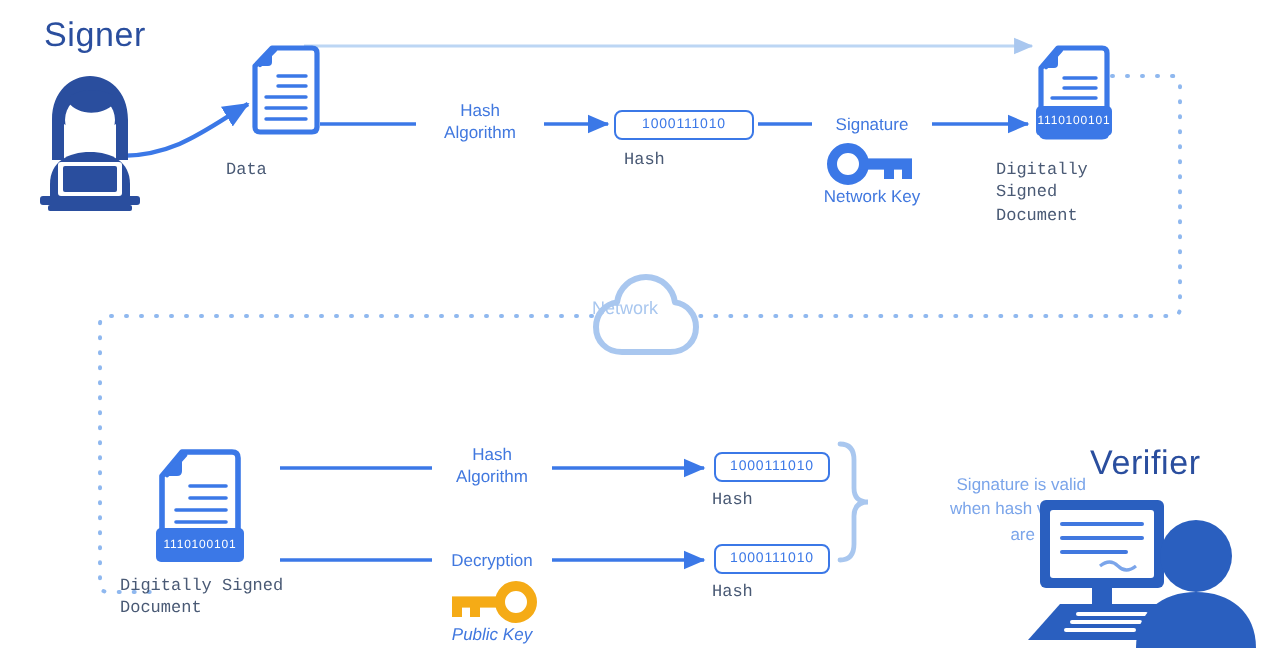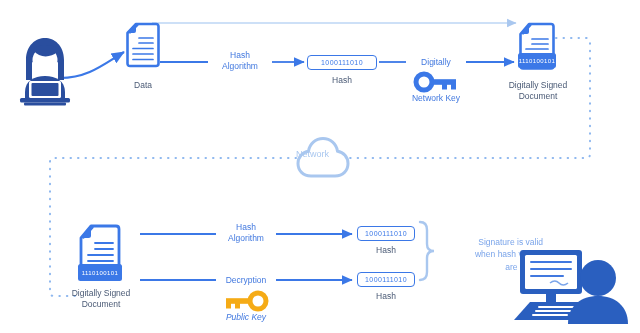--- a/index.html
+++ b/index.html
@@ -29,23 +29,23 @@
   }
   .title-verifier {
     left: 545px; top: 222px;
     font-size: 17px;
     color: #2a4e9e;
     letter-spacing: .3px;
   }
   .caption {
     font-size: 8.5px;
     color: #4a5a75;
-    text-align: center;
     line-height: 1.35;
     white-space: pre-line;
+    font-family: Liberation Mono, monospace;
   }
   .edge-label {
     font-size: 8.5px;
     color: #4178df;
     text-align: center;
     line-height: 1.35;
     white-space: pre-line;
   }
   .key-label {
     font-size: 8.5px;
@@ -121,20 +121,21 @@
 
     <path d="M140,234 H216" stroke="#3b78e7" stroke-width="1.8" fill="none"></path>
     <line x1="276" y1="234" x2="352" y2="234" stroke="#3b78e7" stroke-width="1.8" marker-end="url(#arrowBlue)"></line>
 
     <path d="M140,280 H216" stroke="#3b78e7" stroke-width="1.8" fill="none"></path>
     <line x1="276" y1="280" x2="352" y2="280" stroke="#3b78e7" stroke-width="1.8" marker-end="url(#arrowBlue)"></line>
 
     <path d="M420,222 q7,0 7,8 v14 q0,7 7,7 q-7,0 -7,7 v14 q0,8 -7,8" stroke="#a9c7ef" stroke-width="2.4" fill="none" stroke-linecap="round"></path>
   </svg>
 
+  <div class="abs title-signer">Signer</div>
 
   <svg class="abs" style="left:12px; top:36px; width:66px; height:72px;" viewBox="0 0 66 72">
 
     <path d="M14,24 C14,9 24,2 33,2 C42,2 52,9 52,24 L52,44 L46,44 L46,26 C40,30 26,30 20,26 L20,44 L14,44 Z" fill="#2a4e9e"></path>
 
     <circle cx="33" cy="24" r="12.5" fill="#ffffff"></circle>
     <path d="M22,15 C27,22 39,22 45,16 L45,12 C40,8 26,8 22,13 Z" fill="#2a4e9e"></path>
 
     <path d="M28,34 h10 v8 h-10 z" fill="#ffffff"></path>
     <path d="M13,56 C13,45 22,40 33,40 C44,40 53,45 53,56 L53,62 L13,62 Z" fill="#2a4e9e"></path>
@@ -160,21 +161,21 @@
   <div class="abs caption" style="left:113px; top:80px; width:60px;">Data</div>
 
   <div class="abs edge-label" style="left:210px; top:50px; width:60px;">Hash
 Algorithm</div>
 
   <div class="abs hash-chip" style="left:307px; top:55px; width:70px;">
     <span>1000111010</span>
   </div>
   <div class="abs caption" style="left:312px; top:75px; width:60px;">Hash</div>
 
-  <div class="abs edge-label" style="left:406px; top:57px; width:60px;">Digitally</div>
+  <div class="abs edge-label" style="left:406px; top:57px; width:60px;">Signature</div>
 
   <svg class="abs" style="left:414px; top:73px; width:44px; height:18px;" viewBox="0 0 44 18">
     <circle cx="10" cy="9" r="8" fill="none" stroke="#3b78e7" stroke-width="5"></circle>
     <rect x="16" y="6.2" width="26" height="5.6" fill="#3b78e7"></rect>
     <rect x="28" y="9" width="5" height="7.5" fill="#3b78e7"></rect>
     <rect x="37" y="9" width="5" height="7.5" fill="#3b78e7"></rect>
   </svg>
   <div class="abs key-label" style="left:404px; top:93px; width:64px;">Network Key</div>
 
   <svg class="abs" style="left:518px; top:22px; width:38px; height:52px;" viewBox="0 0 38 52">
@@ -238,20 +239,21 @@
 
   <div class="abs hash-chip" style="left:357px; top:272px; width:58px;">
     <span>1000111010</span>
   </div>
   <div class="abs caption" style="left:356px; top:291px; width:60px;">Hash</div>
 
   <div class="abs valid-note" style="left:433px; top:236px; width:110px;">Signature is valid
 when hash values
 are equal.</div>
 
+  <div class="abs title-verifier">Verifier</div>
 
   <svg class="abs" style="left:508px; top:248px; width:118px; height:76px;" viewBox="0 0 118 76">
 
     <rect x="12" y="2" width="62" height="44" rx="3" fill="#2a5fbf"></rect>
     <rect x="17" y="7" width="52" height="34" rx="1.5" fill="#ffffff"></rect>
     <g stroke="#4178df" stroke-width="2" stroke-linecap="round">
       <line x1="23" y1="14" x2="63" y2="14"></line>
       <line x1="23" y1="21" x2="63" y2="21"></line>
       <line x1="23" y1="28" x2="55" y2="28"></line>
     </g>

